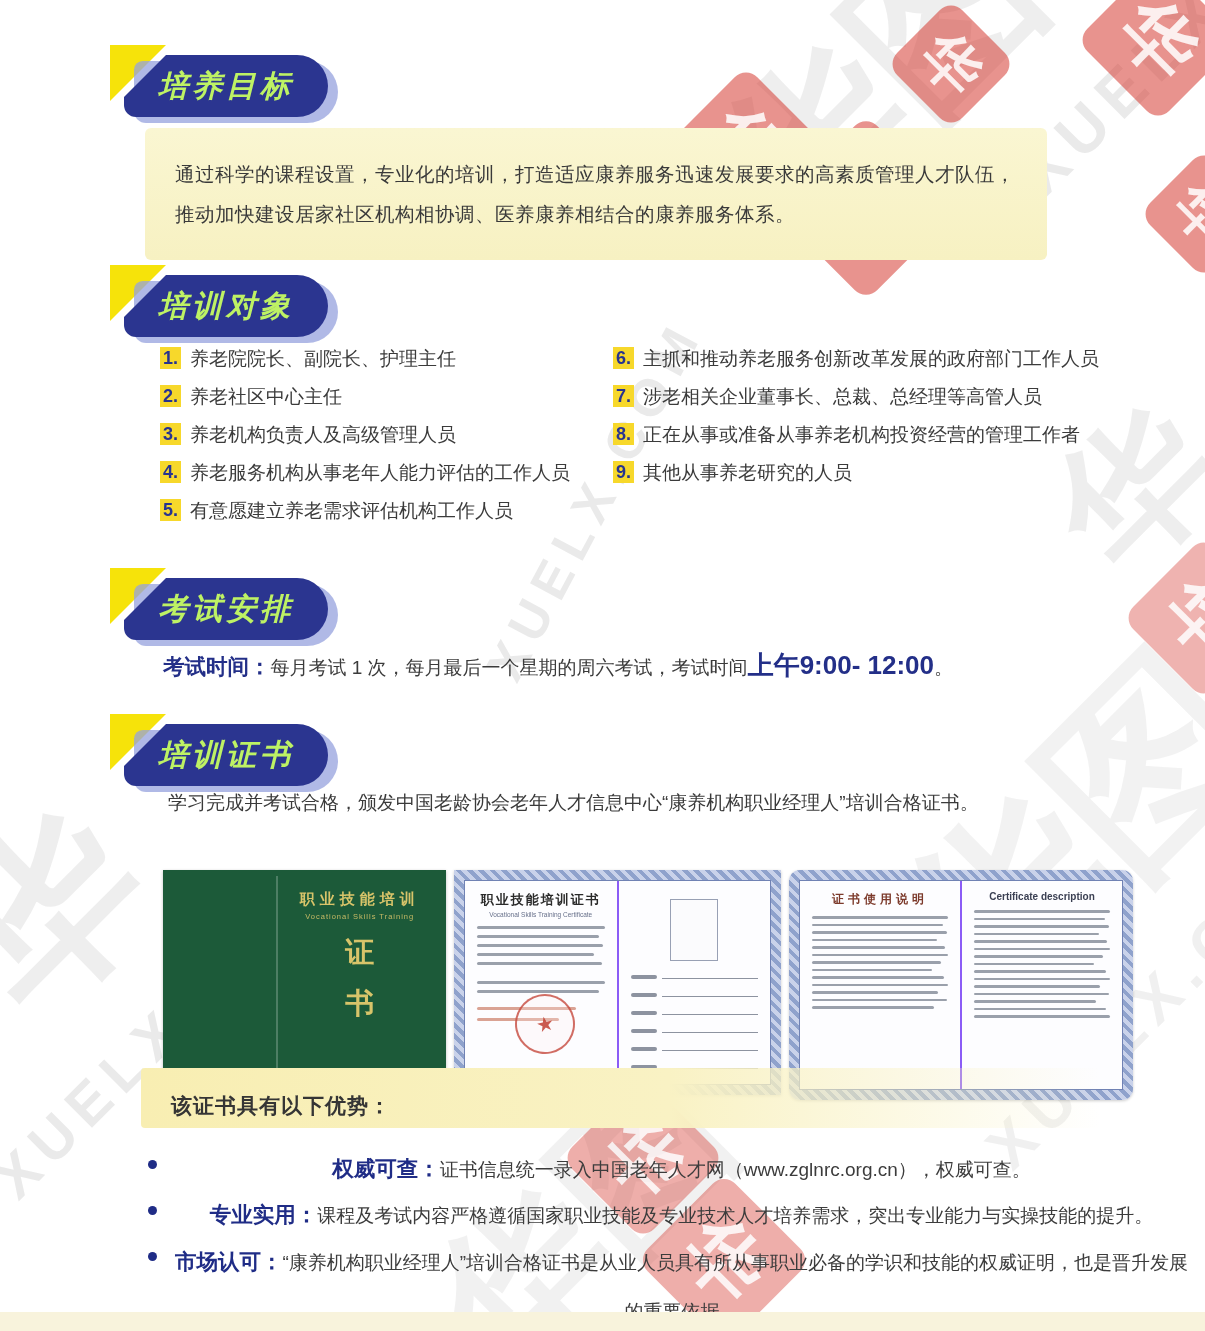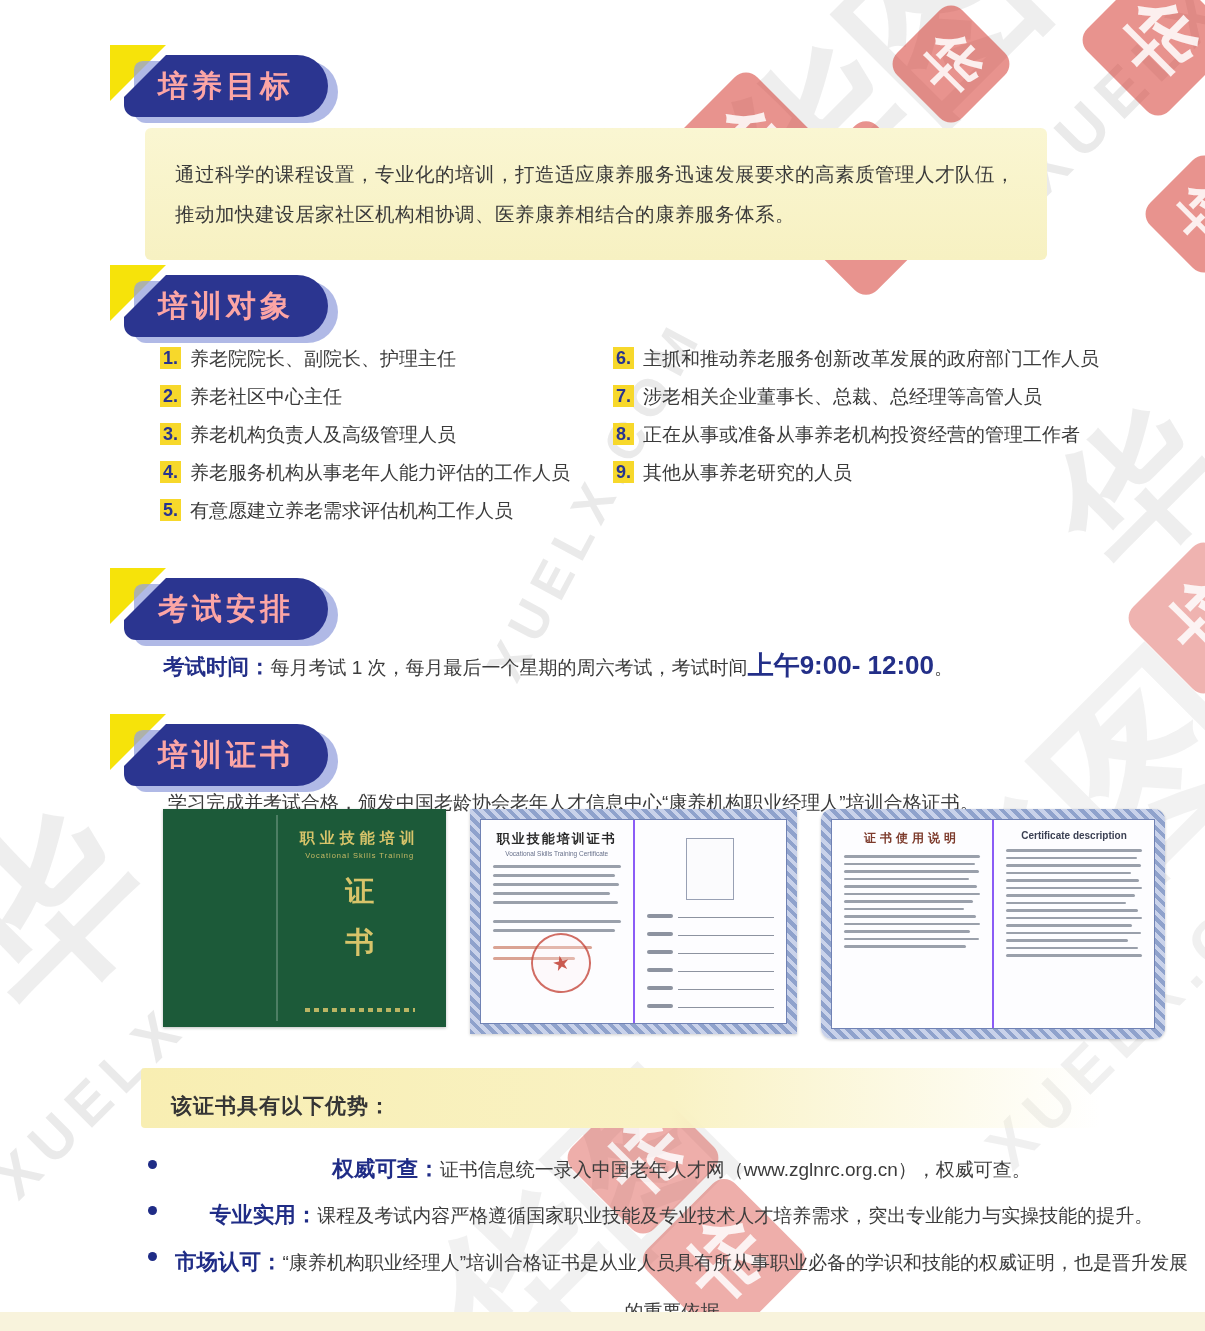--- a/index.html
+++ b/index.html
@@ -9,21 +9,21 @@
   
   .badge{position:absolute;left:110px;width:246px;height:82px;}
   .badge .tri{position:absolute;left:0;top:0;width:56px;height:56px;background:#f6e30a;
               clip-path:polygon(0 0,100% 0,0 100%);}
   .badge .glow{position:absolute;left:24px;top:16px;width:204px;height:62px;background:#96a2dd;
                border-radius:10px 36px 36px 14px;opacity:.75;}
   .badge .bbody{position:absolute;left:14px;top:10px;width:204px;height:62px;background:#2b3590;
                 border-radius:10px 36px 36px 14px;
                 clip-path:polygon(42px 0,100% 0,100% 100%,0 100%,0 42px);
                 display:flex;align-items:center;justify-content:center;
-                color:#fca5a5;font-size:30px;font-weight:bold;letter-spacing:4px;}
+                color:#bef264;font-size:30px;font-weight:bold;letter-spacing:4px;font-style:italic;}
 
   
   .obj-box{position:absolute;left:145px;top:128px;width:842px;height:80px;
            padding:26px 30px;border-radius:6px;
            background:linear-gradient(180deg,#faf6d2 0%,#f7f1c2 100%);
            font-size:19.5px;line-height:40px;color:#3a3a3a;letter-spacing:.5px;}
 
   
   .col{position:absolute;display:flex;flex-direction:column;gap:15px;}
   .col-l{left:160px;top:347px;width:450px;}
@@ -32,21 +32,21 @@
   .chip{flex:0 0 auto;background:#f7d82b;color:#273390;font-weight:bold;font-size:18px;
         line-height:22px;padding:0 3px;margin-right:9px;}
 
   
   .exam-line{position:absolute;left:163px;top:648px;width:990px;font-size:19px;color:#3b3b3b;}
   .exam-label{font-weight:bold;color:#232f88;font-size:21.5px;}
   .exam-time{font-weight:bold;color:#232f88;font-size:26px;}
 
   
   .cert-intro{position:absolute;left:168px;top:790px;width:980px;font-size:19px;color:#3a3a3a;}
-  .cert-row{position:absolute;left:163px;top:809px;display:flex;gap:24px;align-items:flex-start;}
+  .cert-row{position:absolute;left:163px;top:870px;display:flex;gap:8px;align-items:flex-start;}
 
   .cover{width:283px;height:218px;background:#1c5a39;position:relative;box-shadow:0 1px 3px rgba(0,0,0,.25);}
   .cover .spine{position:absolute;left:40%;top:6px;bottom:6px;width:2px;background:rgba(255,255,255,.22);}
   .cover .cface{position:absolute;left:44%;right:5%;top:9%;bottom:7%;display:flex;flex-direction:column;
                 align-items:center;color:#d8c46a;text-align:center;}
   .cover .ct1{font-size:15px;font-weight:bold;letter-spacing:5px;}
   .cover .ct2{font-size:7.5px;letter-spacing:1px;margin-top:3px;opacity:.9;}
   .cover .cbig{font-size:29px;font-weight:bold;margin-top:17px;line-height:1;}
   .cover .cbig2{font-size:29px;font-weight:bold;margin-top:22px;line-height:1;}
   .cover .gold-dots{margin-top:auto;height:4px;width:76%;

